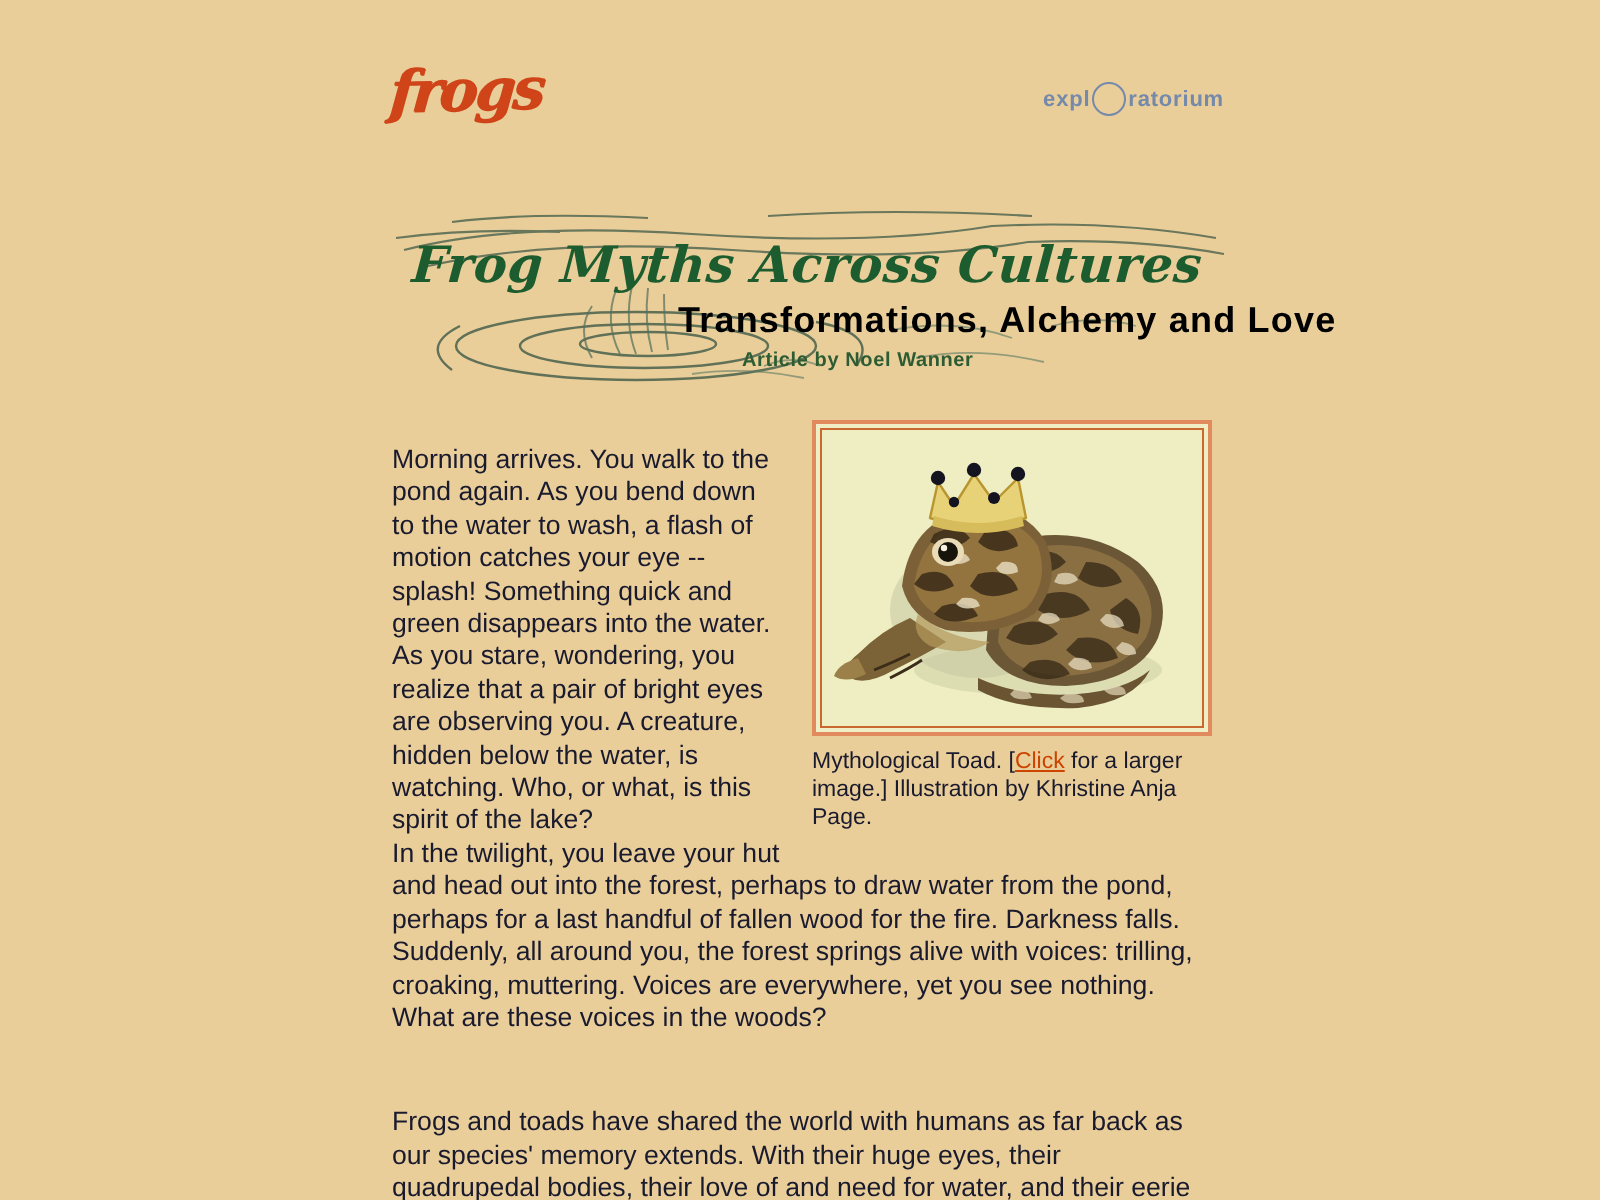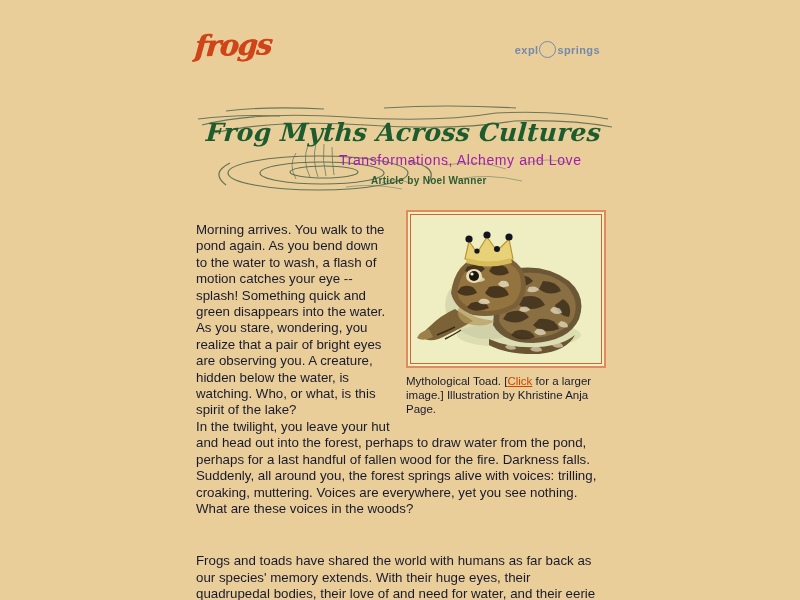--- a/index.html
+++ b/index.html
@@ -38,21 +38,21 @@
     font-weight: bold;
     font-size: 29px;
     line-height: 30px;
     color: #cf4418;
     letter-spacing: -1.5px;
     transform: skewX(-6deg) rotate(-1.5deg);
     text-shadow: 0.5px 0.5px 0 #cf4418;
   }
   .explo-logo {
     position: absolute;
-    right: 12px;
+    right: 0px;
     top: 13px;
     display: flex;
     align-items: center;
     font-size: 11px;
     font-weight: bold;
     letter-spacing: 0.4px;
     color: #7489ab;
   }
   .explo-ring {
     display: inline-block;
@@ -89,25 +89,25 @@
     line-height: 28px;
     color: #1d5c2f;
     letter-spacing: 0.2px;
     white-space: nowrap;
     transform: skewX(-4deg);
   }
   .title-sub {
     position: absolute;
     left: 143px;
     top: 48px;
-    font-size: 14px;
-    font-weight: normal;
+    font-size: 18px;
+    font-weight: bold;
     line-height: 19px;
     letter-spacing: 0.6px;
-    color: #a21caf;
+    color: #000000;
     white-space: nowrap;
   }
   .title-byline {
     position: absolute;
     left: 175px;
     top: 72px;
     font-size: 10px;
     font-weight: bold;
     line-height: 12px;
     letter-spacing: 0.3px;
@@ -168,21 +168,21 @@
 <body>
 
 <div class="page">
 
   <div class="masthead">
     <div class="frogs-logo">frogs</div>
 
     <div class="explo-logo">
       <span>expl</span>
       <span class="explo-ring"></span>
-      <span>springs</span>
+      <span>ratorium</span>
     </div>
   </div>
 
   <div class="titleblock">
 
     <svg class="ripples" viewBox="0 0 420 92">
       <g fill="none" stroke="#3f5a48" stroke-width="1.1" opacity="0.75">
         <path d="M6 22 Q 60 8 150 14 T 300 10 Q 360 7 412 16"></path>
         <path d="M18 30 Q 80 16 170 22 T 318 18 Q 372 16 416 24"></path>
         <path d="M2 16 Q 40 11 84 13"></path>

